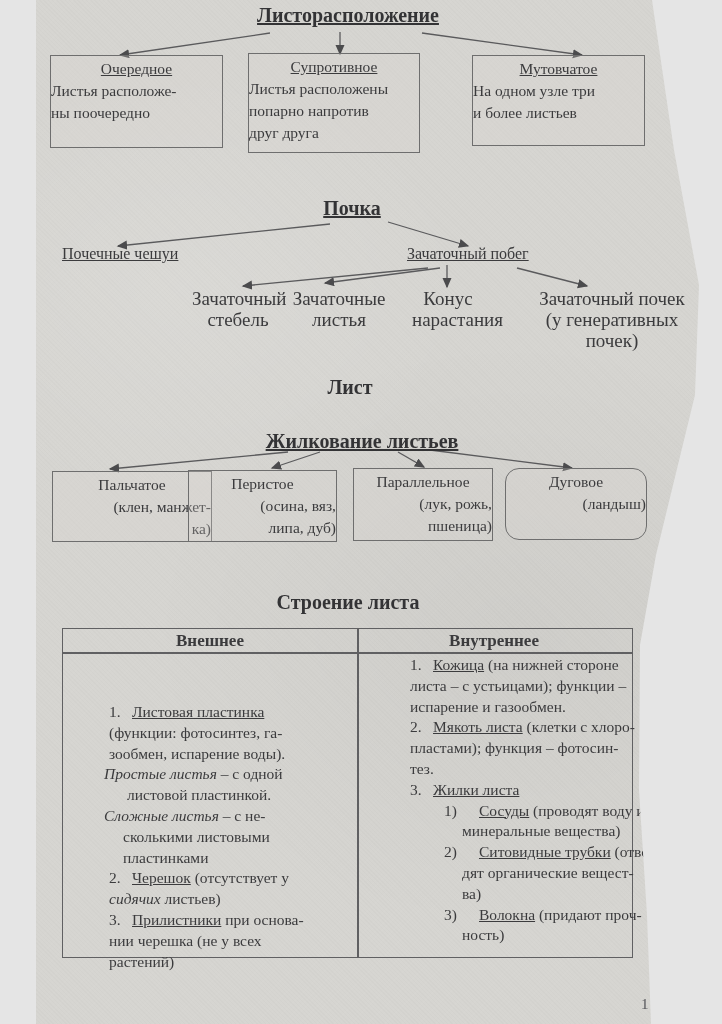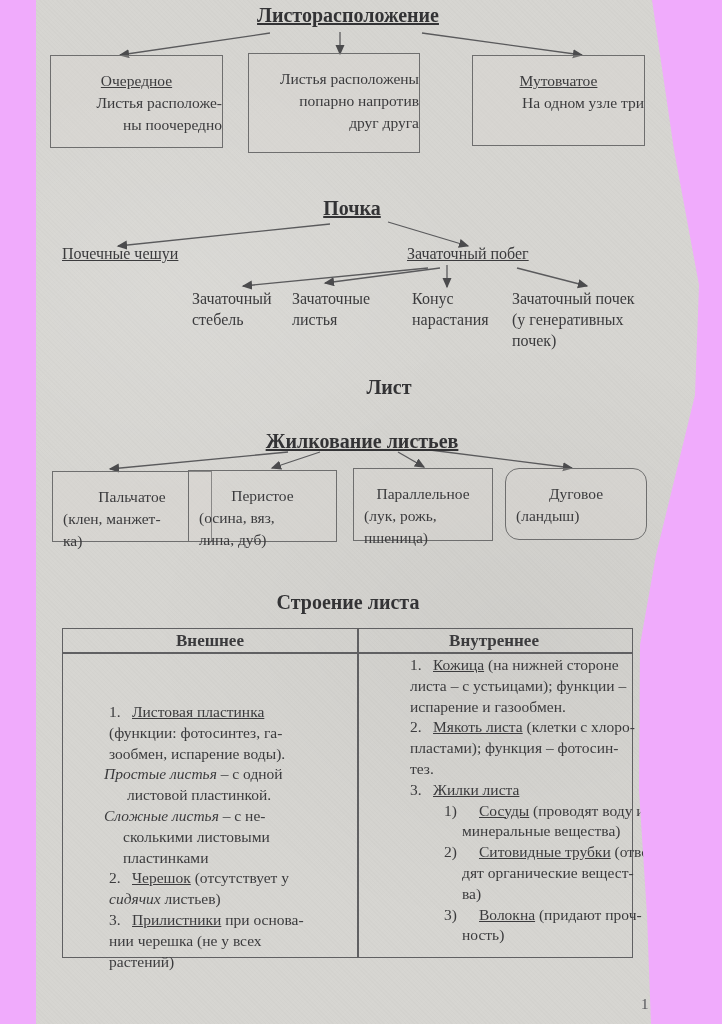--- a/index.html
+++ b/index.html
@@ -1,40 +1,40 @@
 <!DOCTYPE html>
 <html><head>
 <meta charset="utf-8">
 <style>
   html,body{margin:0;padding:0;background:#fdfdfd;}
-  .page{position:relative;width:722px;height:1024px;background:#f0abfc;overflow:hidden;
+  .page{position:relative;width:722px;height:1024px;background:#e5e5e5;overflow:hidden;
         font-family:"Liberation Serif","DejaVu Serif",serif;color:#3b3b3d;}
   .paper{position:absolute;left:36px;top:0;width:666px;height:1024px;
     background:
       radial-gradient(ellipse 420px 320px at 22% 28%, rgba(255,255,255,0.10), transparent 70%),
       radial-gradient(ellipse 520px 420px at 72% 62%, rgba(0,0,0,0.035), transparent 72%),
       repeating-linear-gradient(45deg, rgba(0,0,0,0.015) 0 1px, transparent 1px 3px),
       repeating-linear-gradient(-45deg, rgba(255,255,255,0.03) 0 1px, transparent 1px 4px),
       #d6d5d1;
     clip-path:polygon(0px 0px,616px 0px,638px 150px,663px 285px,659px 395px,620px 555px,
       604px 645px,603px 790px,611px 915px,615px 1024px,0px 1024px);
   }
   .arrows{position:absolute;left:0;top:0;pointer-events:none;}
   .hd{position:absolute;transform:translateX(-50%);font-weight:bold;font-size:20px;
       white-space:nowrap;color:#333335;}
   .ul{text-decoration:underline;}
   .fbox{position:absolute;border:1.5px solid #6e6e6e;box-sizing:border-box;
-        padding-top:14px;background:rgba(218,217,213,0.25);}
+        padding-top:2px;background:rgba(218,217,213,0.25);}
   .bt{font-size:15.5px;text-align:center;text-decoration:underline;line-height:22px;white-space:nowrap;}
   .bt2{font-size:15.5px;text-align:center;line-height:22px;white-space:nowrap;}
   .bl{font-size:15.5px;line-height:22px;white-space:nowrap;}
-  .c{text-align:right;}
-  .l{text-align:left;padding-left:10px;}
+  .c{text-align:left;}
+  .l{text-align:right;padding-left:10px;}
   .node{position:absolute;font-size:16px;text-decoration:underline;white-space:nowrap;}
-  .lbl{position:absolute;font-size:16px;line-height:21px;text-align:left;}
+  .lbl{position:absolute;font-size:19px;line-height:21px;text-align:center;}
   .lbl span{display:block;white-space:nowrap;}
   .tbl{position:absolute;border:1.5px solid #606062;box-sizing:border-box;}
   .th{position:absolute;top:0;height:23px;font-weight:bold;font-size:17px;
       text-align:center;line-height:23px;}
   .hline{position:absolute;left:0;top:23px;width:100%;height:1.5px;background:#606062;}
   .vline{position:absolute;top:0;width:1.5px;height:100%;background:#606062;}
   .col{position:absolute;}
   .ln{line-height:20.8px;font-size:15.5px;white-space:nowrap;}
   .pl46{padding-left:46px}.pl41{padding-left:41px}.pl60{padding-left:60px}.pl64{padding-left:64px}
   .pl23{padding-left:23px}.pl57{padding-left:57px}.pl75{padding-left:75px}
@@ -75,27 +75,29 @@
   </svg>
 
   <div class="hd ul" style="left:312px;top:4px;">Листорасположение</div>
 
   <div class="fbox" style="left:14px;top:55px;width:173px;height:93px;">
     <div class="bt">Очередное</div>
     <div class="bl c">Листья расположе-</div>
     <div class="bl c">ны поочередно</div>
   </div>
   <div class="fbox" style="left:212px;top:53px;width:172px;height:100px;">
+    <div class="bt">Супротивное</div>
     <div class="bl c">Листья расположены</div>
     <div class="bl c">попарно напротив</div>
     <div class="bl c">друг друга</div>
   </div>
   <div class="fbox" style="left:436px;top:55px;width:173px;height:91px;">
     <div class="bt">Мутовчатое</div>
     <div class="bl c">На одном узле три</div>
+    <div class="bl c">и более листьев</div>
   </div>
 
   <div class="hd ul" style="left:316px;top:197px;">Почка</div>
 
   <div class="node" style="left:26px;top:245px;">Почечные чешуи</div>
   <div class="node" style="left:371px;top:245px;">Зачаточный побег</div>
 
   <div class="lbl" style="left:156px;top:288px;width:92px;">
     <span>Зачаточный</span>
     <span>стебель</span>
@@ -107,21 +109,21 @@
   <div class="lbl" style="left:376px;top:288px;width:72px;">
     <span>Конус</span>
     <span>нарастания</span>
   </div>
   <div class="lbl" style="left:476px;top:288px;width:200px;">
     <span class="nowrap">Зачаточный почек</span>
     <span>(у генеративных</span>
     <span>почек)</span>
   </div>
 
-  <div class="hd" style="left:314px;top:376px;margin-left:39px;">Лист</div>
+  <div class="hd" style="left:314px;top:376px;">Лист</div>
 
   <div class="hd ul" style="left:326px;top:430px;">Жилкование листьев</div>
 
   <div class="fbox" style="left:16px;top:471px;width:160px;height:71px;">
     <div class="bt2">Пальчатое</div>
     <div class="bl l">(клен, манжет-</div>
     <div class="bl l">ка)</div>
   </div>
   <div class="fbox" style="left:152px;top:470px;width:149px;height:72px;">
     <div class="bt2">Перистое</div>

